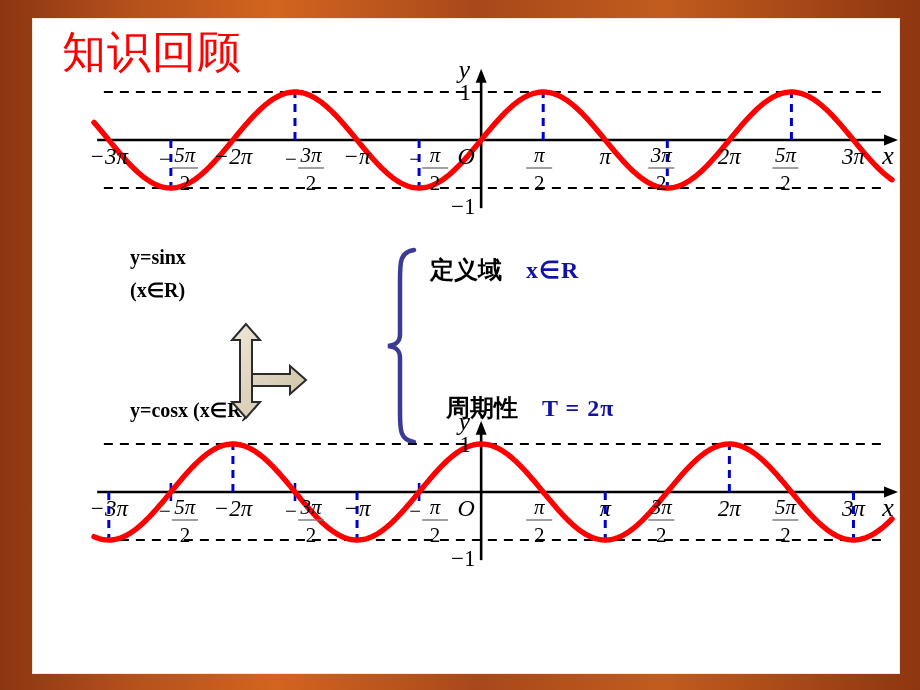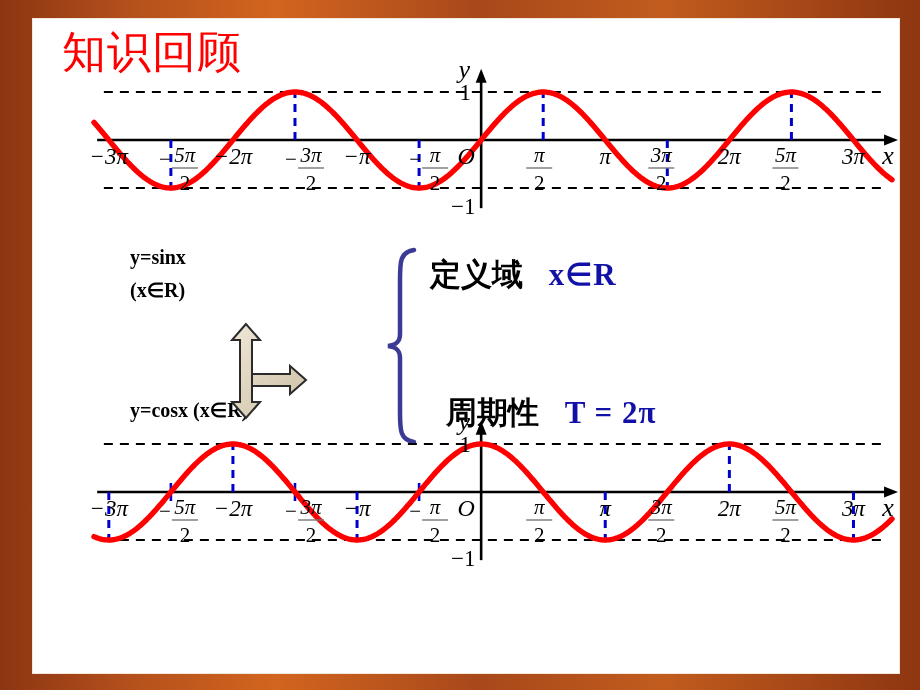--- a/index.html
+++ b/index.html
@@ -34,21 +34,21 @@
   #mid{position:absolute;left:0;top:222px;width:878px;height:190px;}
   .fn-label{
     position:absolute;font-weight:bold;font-size:20px;color:#000;
     font-family:"Liberation Serif",serif;white-space:nowrap;
   }
   #fn-sin{left:98px;top:6px;}
   #fn-sin-dom{left:98px;top:38px;text-align:right;}
   #fn-cos{left:98px;top:158px;}
   #arrow3{position:absolute;left:178px;top:70px;width:110px;height:122px;}
   #brace{position:absolute;left:352px;top:6px;width:40px;height:200px;}
-  .prop-row{position:absolute;white-space:nowrap;font-size:31px;}
+  .prop-row{position:absolute;white-space:nowrap;font-size:24px;}
   .prop-name{font-weight:bold;color:#000;font-family:"DejaVu Sans",sans-serif;}
   .prop-val{font-weight:bold;color:#1111a8;font-family:"Liberation Serif",serif;
             margin-left:18px;letter-spacing:1px;}
   #prop-0{left:398px;top:14px;}
   #prop-1{left:398px;top:82px;}
   #prop-2{left:414px;top:152px;}
 </style>
 </head>
 <body>
 

